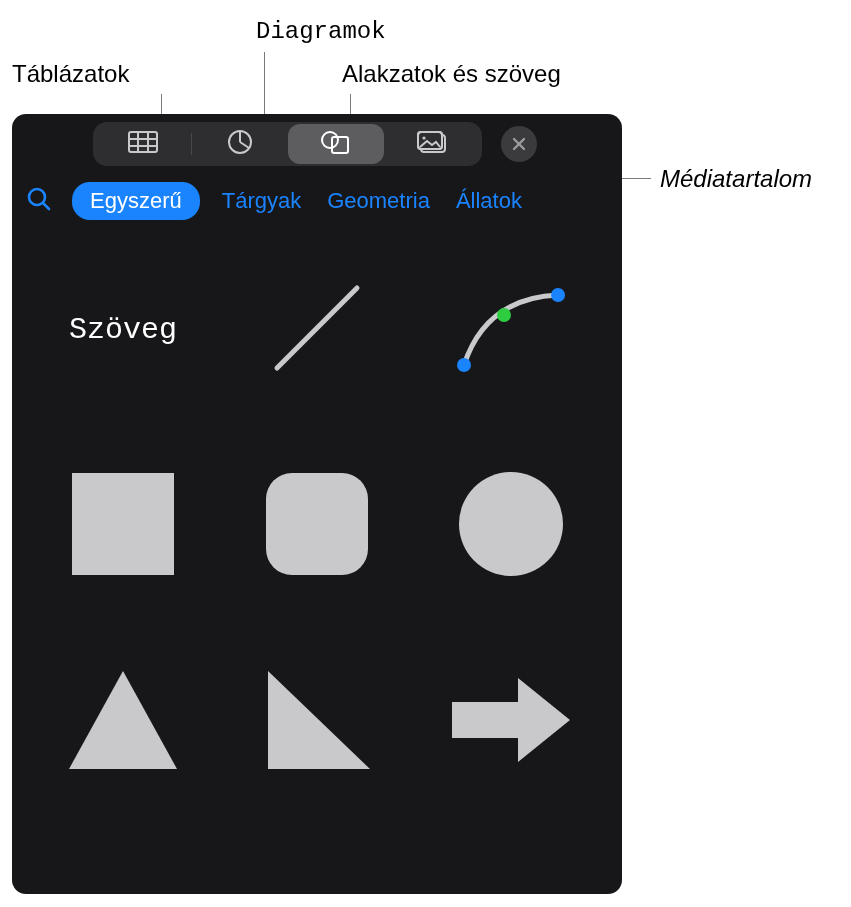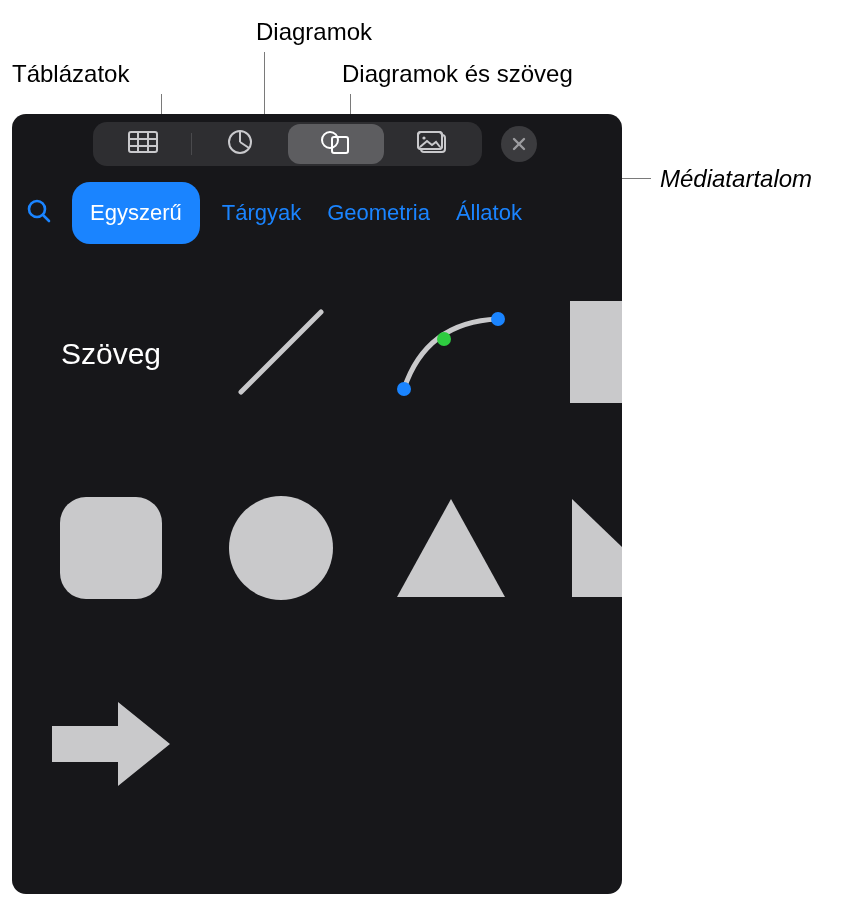--- a/index.html
+++ b/index.html
@@ -102,32 +102,33 @@
   }
   .cat-item {
     font-size: 22px;
     color: #1a84ff;
     padding: 6px 4px;
   }
   .cat-item.selected {
     background: #1a84ff;
     color: #fff;
     border-radius: 18px;
-    padding: 18px 18px;
+    padding: 6px 18px;
   }
 
   
   .grid {
     padding: 36px 34px 0 34px;
     display: grid;
-    grid-template-columns: repeat(4, 1fr);
+    grid-template-columns: repeat(3, 1fr);
     column-gap: 40px;
     row-gap: 76px;
     align-items: center;
     justify-items: center;
+    font-family: Liberation Mono, monospace;
   }
   .cell {
     width: 130px;
     height: 120px;
     display: flex;
     align-items: center;
     justify-content: center;
   }
   .text-cell {
     color: #fff;
@@ -135,22 +136,22 @@
     font-weight: 400;
   }
 
   .shape-fill { fill: #c9c9cb; }
 
 </style>
 </head>
 <body>
 
 <div class="callout" style="left:12px; top:60px;">Táblázatok</div>
-<div class="callout" style="left:256px; top:18px;">Diagramok</div>
-<div class="callout" style="left:342px; top:60px;">Diagramok és szöveg</div>
+<div class="callout" style="left:256px; top:18px;font-family:Liberation Mono, monospace;">Diagramok</div>
+<div class="callout" style="left:342px; top:60px;">Alakzatok és szöveg</div>
 <div class="callout" style="left:660px; top:165px;font-style:italic;">Médiatartalom</div>
 
 <div class="leader leader-v" style="left:161px; top:94px; height:32px;"></div>
 <div class="leader leader-v" style="left:264px; top:52px; height:74px;"></div>
 <div class="leader leader-v" style="left:350px; top:94px; height:32px;"></div>
 <div class="leader leader-v" style="left:471px; top:160px; height:18px;"></div>
 <div class="leader leader-h" style="left:471px; top:178px; width:180px;"></div>
 
 <div class="panel">
 

